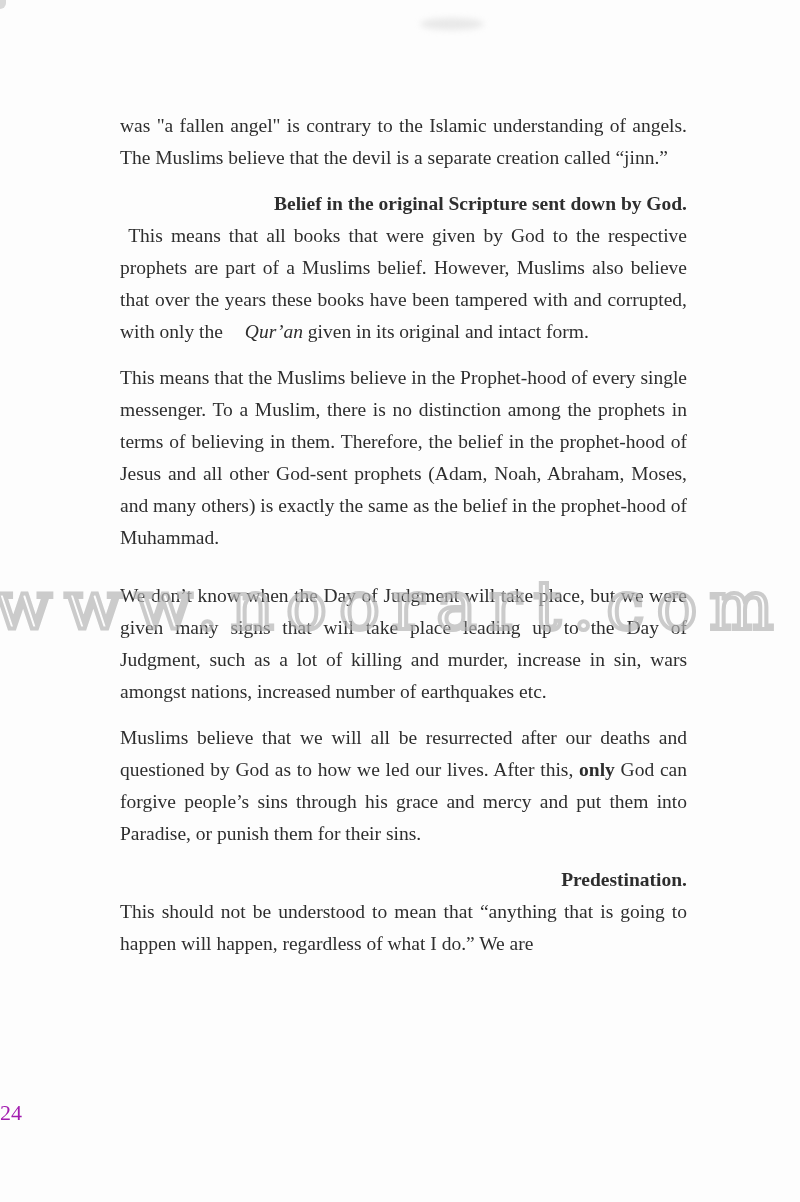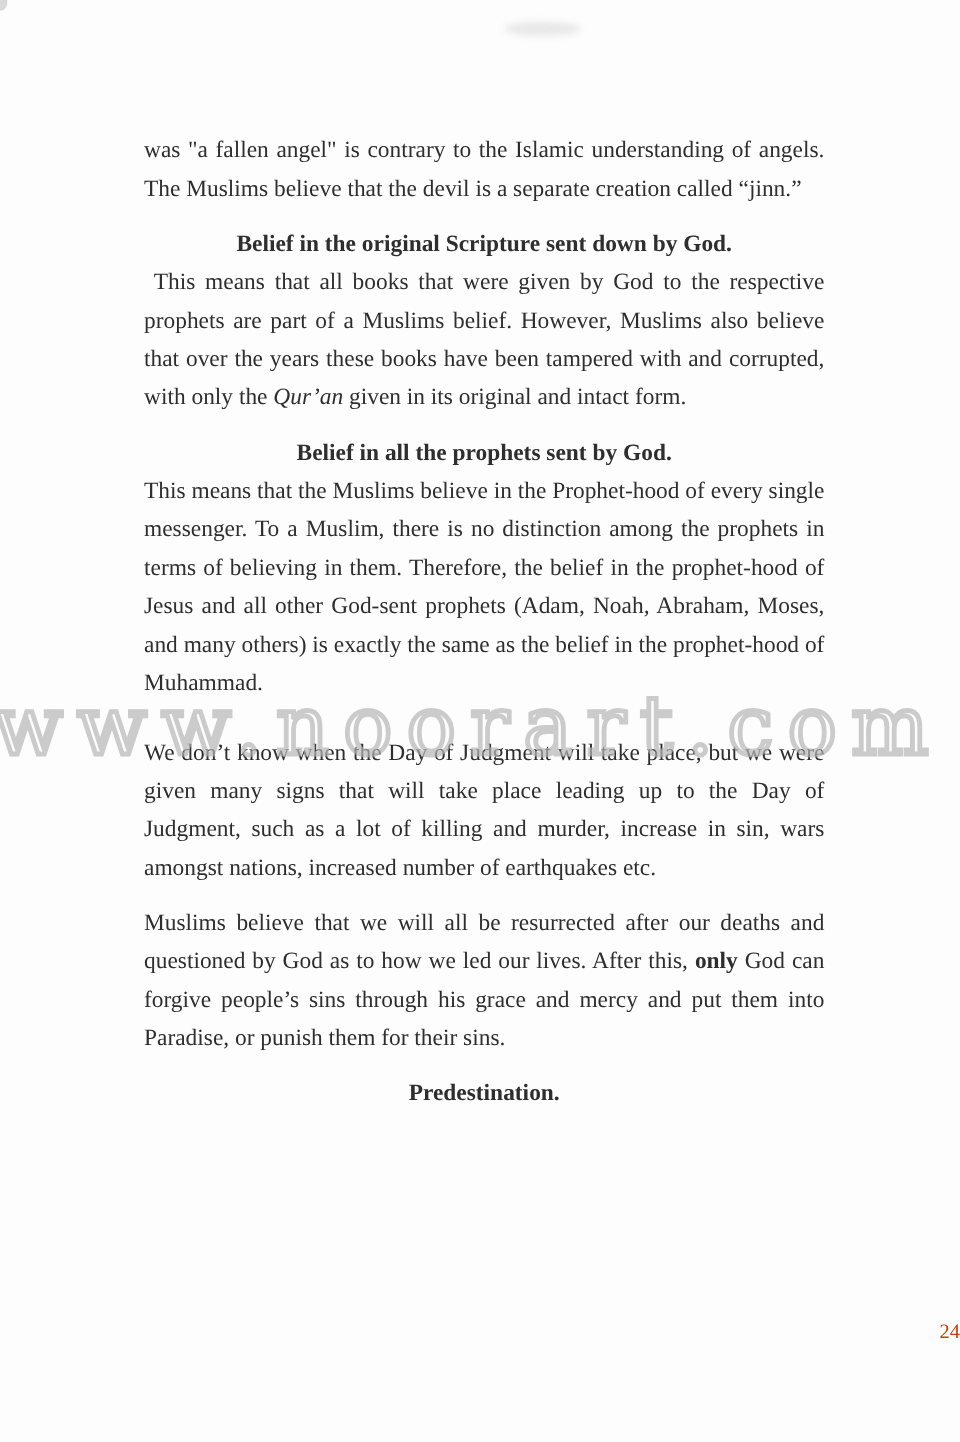--- a/index.html
+++ b/index.html
@@ -34,60 +34,60 @@
     font-size: 19.5px;
     line-height: 32px;
     text-align: justify;
   }
   .text-column p.paragraph { margin: 0 0 14px 0; }
   .text-column p.spaced { margin-top: 26px; }
   .text-column h2.heading {
     font-size: 19.5px;
     font-weight: bold;
     margin: 14px 0 0 0;
-    text-align: center;
+    text-align: right;
   }
   .bold { font-weight: bold; }
-  .italic { font-style: italic; }
+  .italic { font-style: italic; margin-left: 17px; }
 
   .watermark {
     position: absolute;
     top: 566px; left: -6px;
     white-space: nowrap;
     font-family: "DejaVu Serif", serif;
     font-size: 68px;
     letter-spacing: 12px;
     color: rgba(255,255,255,0.08);
     -webkit-text-stroke: 4px rgba(178,178,178,0.68);
     pointer-events: none;
     z-index: 5;
   }
 
   .page-number {
     position: absolute;
     top: 1100px; left: 0; width: 100%;
-    text-align: right;
-    font-size: 17px;
-    color: #c2410c;
+    text-align: left;
+    font-size: 22px;
+    color: #a21caf;
   }
 </style>
 </head>
 <body>
 
 <div class="page">
   <div class="corner-artifact"></div>
   <div class="header-artifact"></div>
 
   <div class="text-column">
       <p class="paragraph"><span>was "a fallen angel" is contrary to the Islamic understanding of angels. The Muslims believe that the devil is a separate creation called “jinn.”</span></p>
       <h2 class="heading"><span>Belief in the original Scripture sent down by God.</span></h2>
       <p class="paragraph"><span>&nbsp;This means that all books that were given by God to the respective prophets are part of a Muslims belief. However, Muslims also believe that over the years these books have been tampered with and corrupted, with only the </span><span class="italic">Qur’an</span><span> given in its original and intact form.</span></p>
-      <h2 class="heading"><span>Belief in all the prophets sent by God.</span></h2>
       <p class="paragraph"><span>This means that the Muslims believe in the Prophet-hood of every single messenger. To a Muslim, there is no distinction among the prophets in terms of believing in them. Therefore, the belief in the prophet-hood of Jesus and all other God-sent prophets (Adam, Noah, Abraham, Moses, and many others) is exactly the same as the belief in the prophet-hood of Muhammad.</span></p>
       <p class="paragraph spaced"><span>We don’t know when the Day of Judgment will take place, but we were given many signs that will take place leading up to the Day of Judgment, such as a lot of killing and murder, increase in sin, wars amongst nations, increased number of earthquakes etc.</span></p>
       <p class="paragraph"><span>Muslims believe that we will all be resurrected after our deaths and questioned by God as to how we led our lives. After this, </span><span class="bold">only</span><span> God can forgive people’s sins through his grace and mercy and put them into Paradise, or punish them for their sins.</span></p>
       <h2 class="heading"><span>Predestination.</span></h2>
+      <p class="paragraph"><span>This should not be understood to mean that “anything that is going to happen will happen, regardless of what I do.” We are</span></p>
     </div>
 
   <div class="watermark">www.noorart.com</div>
 
   <div class="page-number">24</div>
 </div>
 
 </body></html>

